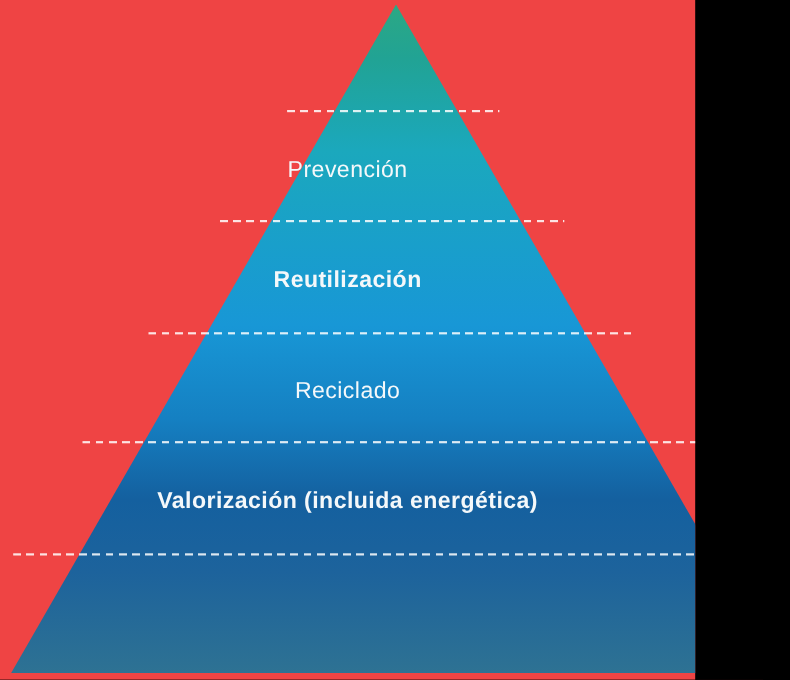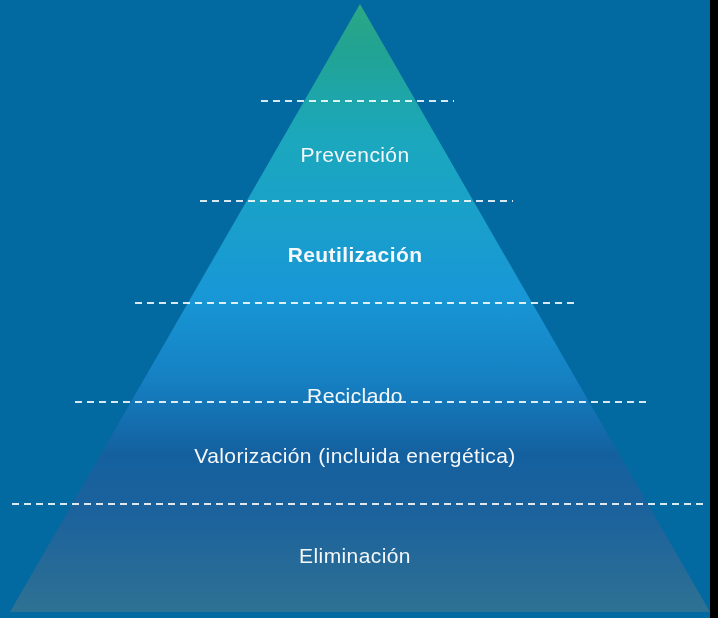--- a/index.html
+++ b/index.html
@@ -3,23 +3,23 @@
 <meta charset="utf-8">
 <style>
   html, body {
     margin: 0;
     padding: 0;
     background: #000000;
     font-family: "Liberation Sans", "DejaVu Sans", sans-serif;
   }
   .stage {
     position: relative;
-    width: 710px;
+    width: 632px;
     height: 618px;
-    background: #0369a1;
+    background: #ef4444;
     overflow: hidden;
   }
   .triangle {
     position: absolute;
     left: 10px;
     top: 4px;
     width: 700px;
     height: 608px;
     clip-path: polygon(50% 0%, 0% 100%, 100% 100%);
     background: linear-gradient(
@@ -67,17 +67,16 @@
   <div class="triangle"></div>
 
   <div class="sep-line" style="top: 100px; left: 261px; width: 193px;"></div>
   <div class="sep-line" style="top: 200px; left: 200px; width: 313px;"></div>
   <div class="sep-line" style="top: 302px; left: 135px; width: 440px;"></div>
   <div class="sep-line" style="top: 401px; left: 75px; width: 572px;"></div>
   <div class="sep-line" style="top: 503px; left: 12px; width: 694px;"></div>
 
   <div class="level-label" style="top: 142px;">Prevención</div>
   <div class="level-label" style="top: 242px; font-weight: bold;">Reutilización</div>
-  <div class="level-label" style="top: 343px; margin-top: 40px;">Reciclado</div>
-  <div class="level-label" style="top: 443px;">Valorización (incluida energética)</div>
-  <div class="level-label" style="top: 543px;">Eliminación</div>
+  <div class="level-label" style="top: 343px;">Reciclado</div>
+  <div class="level-label" style="top: 443px; font-weight: bold;">Valorización (incluida energética)</div>
 
 </div>
 
 </body></html>

